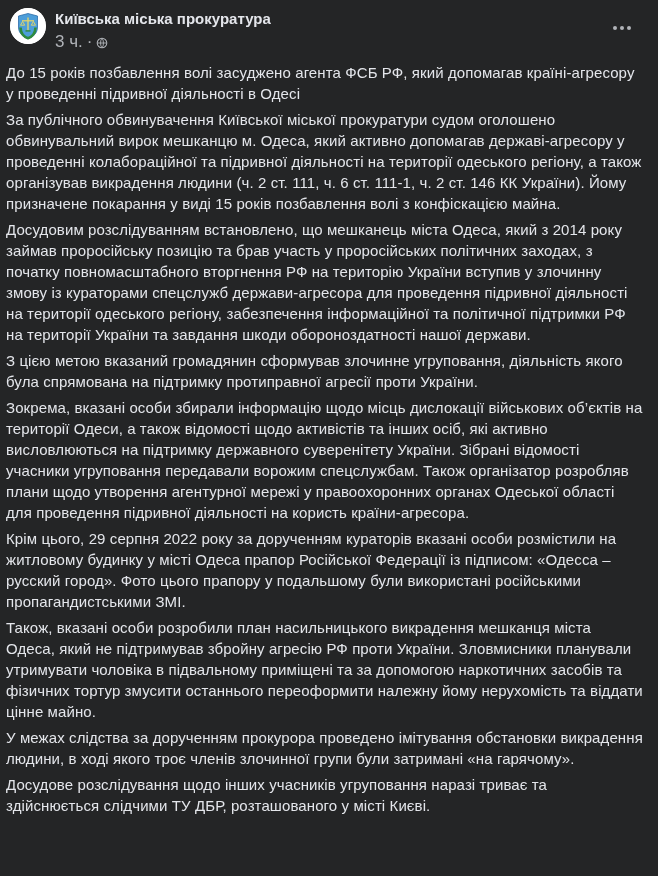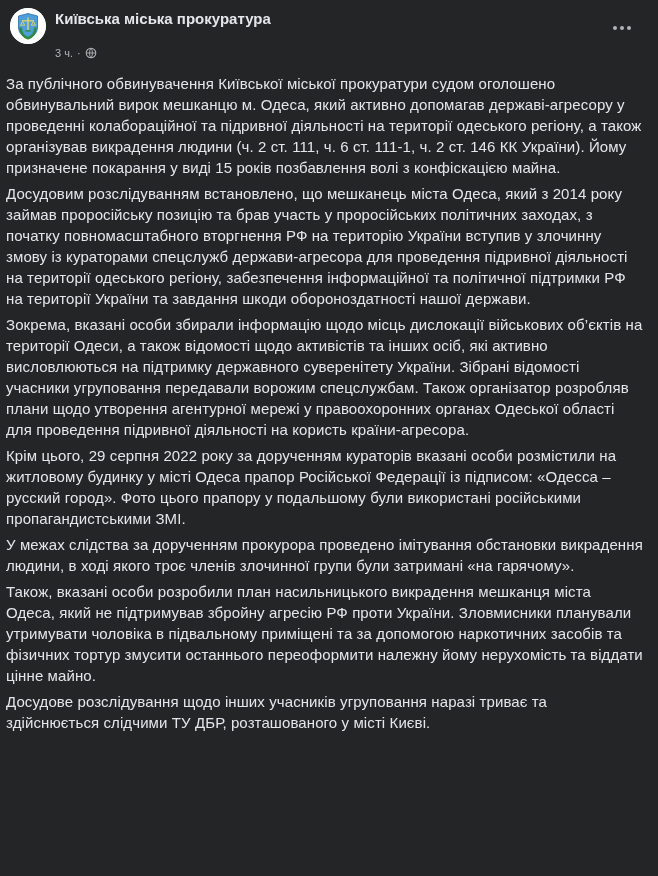--- a/index.html
+++ b/index.html
@@ -23,21 +23,21 @@
     flex:0 0 36px;overflow:hidden;cursor:pointer;
   }
   .avatar svg{display:block;width:36px;height:36px;}
   .header-meta{margin-left:9px;padding-top:1px;min-width:0;}
   .author{
     color:var(--text-primary);font-size:15px;font-weight:700;line-height:19px;
     text-decoration:none;display:inline-block;cursor:pointer;
   }
   .meta-row{
     display:flex;align-items:center;gap:4px;
-    color:var(--text-secondary);font-size:11px;line-height:16px;margin-top:17px;
+    color:var(--text-secondary);font-size:17px;line-height:16px;margin-top:6px;
   }
   .meta-row .ts{cursor:pointer;}
   .globe{width:12px;height:12px;display:inline-block;}
   .more-btn{
     position:absolute;right:20px;top:16px;width:32px;height:24px;
     display:flex;align-items:center;justify-content:center;gap:3px;
     background:transparent;border:none;border-radius:6px;cursor:pointer;padding:0;
   }
   .more-btn .dot{width:4px;height:4px;border-radius:50%;background:var(--text-secondary);}
 
@@ -87,22 +87,24 @@
     </div>
 
     <button class="more-btn" aria-label="More options">
       <span class="dot"></span>
       <span class="dot"></span>
       <span class="dot"></span>
     </button>
   </div>
 
   <div class="post-body">
+      <p>До 15 років позбавлення волі засуджено агента ФСБ РФ, який допомагав країні-агресору у проведенні підривної діяльності в Одесі</p>
       <p>За публічного обвинувачення Київської міської прокуратури судом оголошено обвинувальний вирок мешканцю м. Одеса, який активно допомагав державі-агресору у проведенні колабораційної та підривної діяльності на території одеського регіону, а також організував викрадення людини (ч. 2 ст. 111, ч. 6 ст. 111-1, ч. 2 ст. 146 КК України). Йому призначене покарання у виді 15 років позбавлення волі з конфіскацією майна.</p>
       <p>Досудовим розслідуванням встановлено, що мешканець міста Одеса, який з 2014 року займав проросійську позицію та брав участь у проросійських політичних заходах, з початку повномасштабного вторгнення РФ на територію України вступив у злочинну змову із кураторами спецслужб держави-агресора для проведення підривної діяльності на території одеського регіону, забезпечення інформаційної та політичної підтримки РФ  на території України та завдання шкоди обороноздатності нашої держави.</p>
+      <p>З цією метою вказаний громадянин сформував злочинне угруповання, діяльність якого була спрямована на підтримку протиправної агресії проти України.</p>
       <p>Зокрема, вказані особи збирали інформацію щодо місць дислокації військових об’єктів на території Одеси, а також відомості щодо активістів та інших осіб, які активно висловлюються на підтримку державного суверенітету України. Зібрані відомості учасники угруповання передавали ворожим спецслужбам. Також організатор розробляв плани щодо утворення агентурної мережі у правоохоронних органах Одеської області для проведення підривної діяльності на користь країни-агресора.</p>
       <p>Крім цього, 29 серпня 2022 року за дорученням кураторів вказані особи розмістили на житловому будинку у місті Одеса прапор Російської Федерації із підписом: «Одесса – русский город». Фото цього прапору у подальшому були використані російськими пропагандистськими ЗМІ.</p>
+      <p>Також, вказані особи розробили план насильницького викрадення мешканця міста Одеса, який не підтримував збройну агресію РФ проти України. Зловмисники планували утримувати чоловіка в підвальному приміщені та за допомогою наркотичних засобів та фізичних тортур змусити останнього переоформити належну йому нерухомість та віддати цінне майно.</p>
       <p>У межах слідства за дорученням прокурора проведено імітування обстановки викрадення людини, в ході якого троє членів злочинної групи були затримані «на гарячому».</p>
-      <p>Також, вказані особи розробили план насильницького викрадення мешканця міста Одеса, який не підтримував збройну агресію РФ проти України. Зловмисники планували утримувати чоловіка в підвальному приміщені та за допомогою наркотичних засобів та фізичних тортур змусити останнього переоформити належну йому нерухомість та віддати цінне майно.</p>
       <p>Досудове розслідування щодо інших учасників угруповання наразі триває та здійснюється слідчими ТУ ДБР, розташованого у місті Києві.</p>
     </div>
 
 </div>
 
 </body></html>

